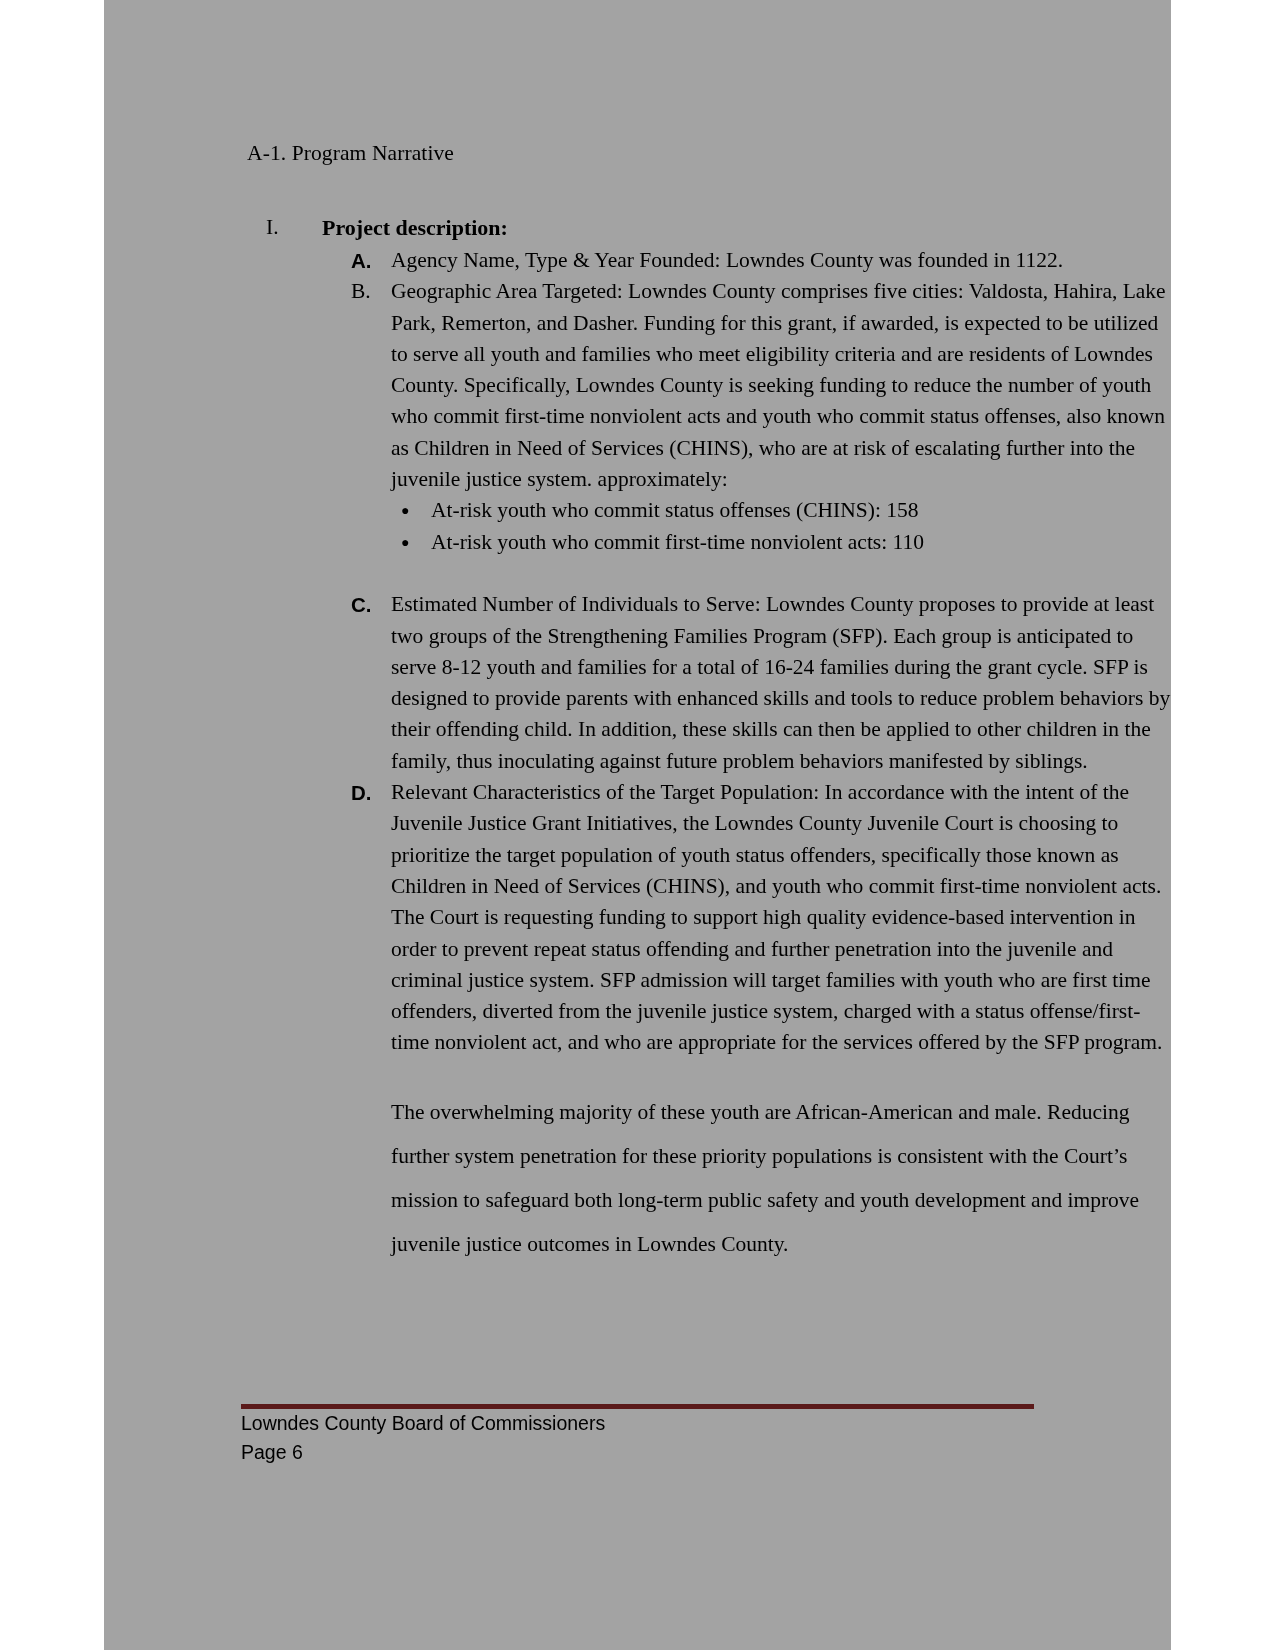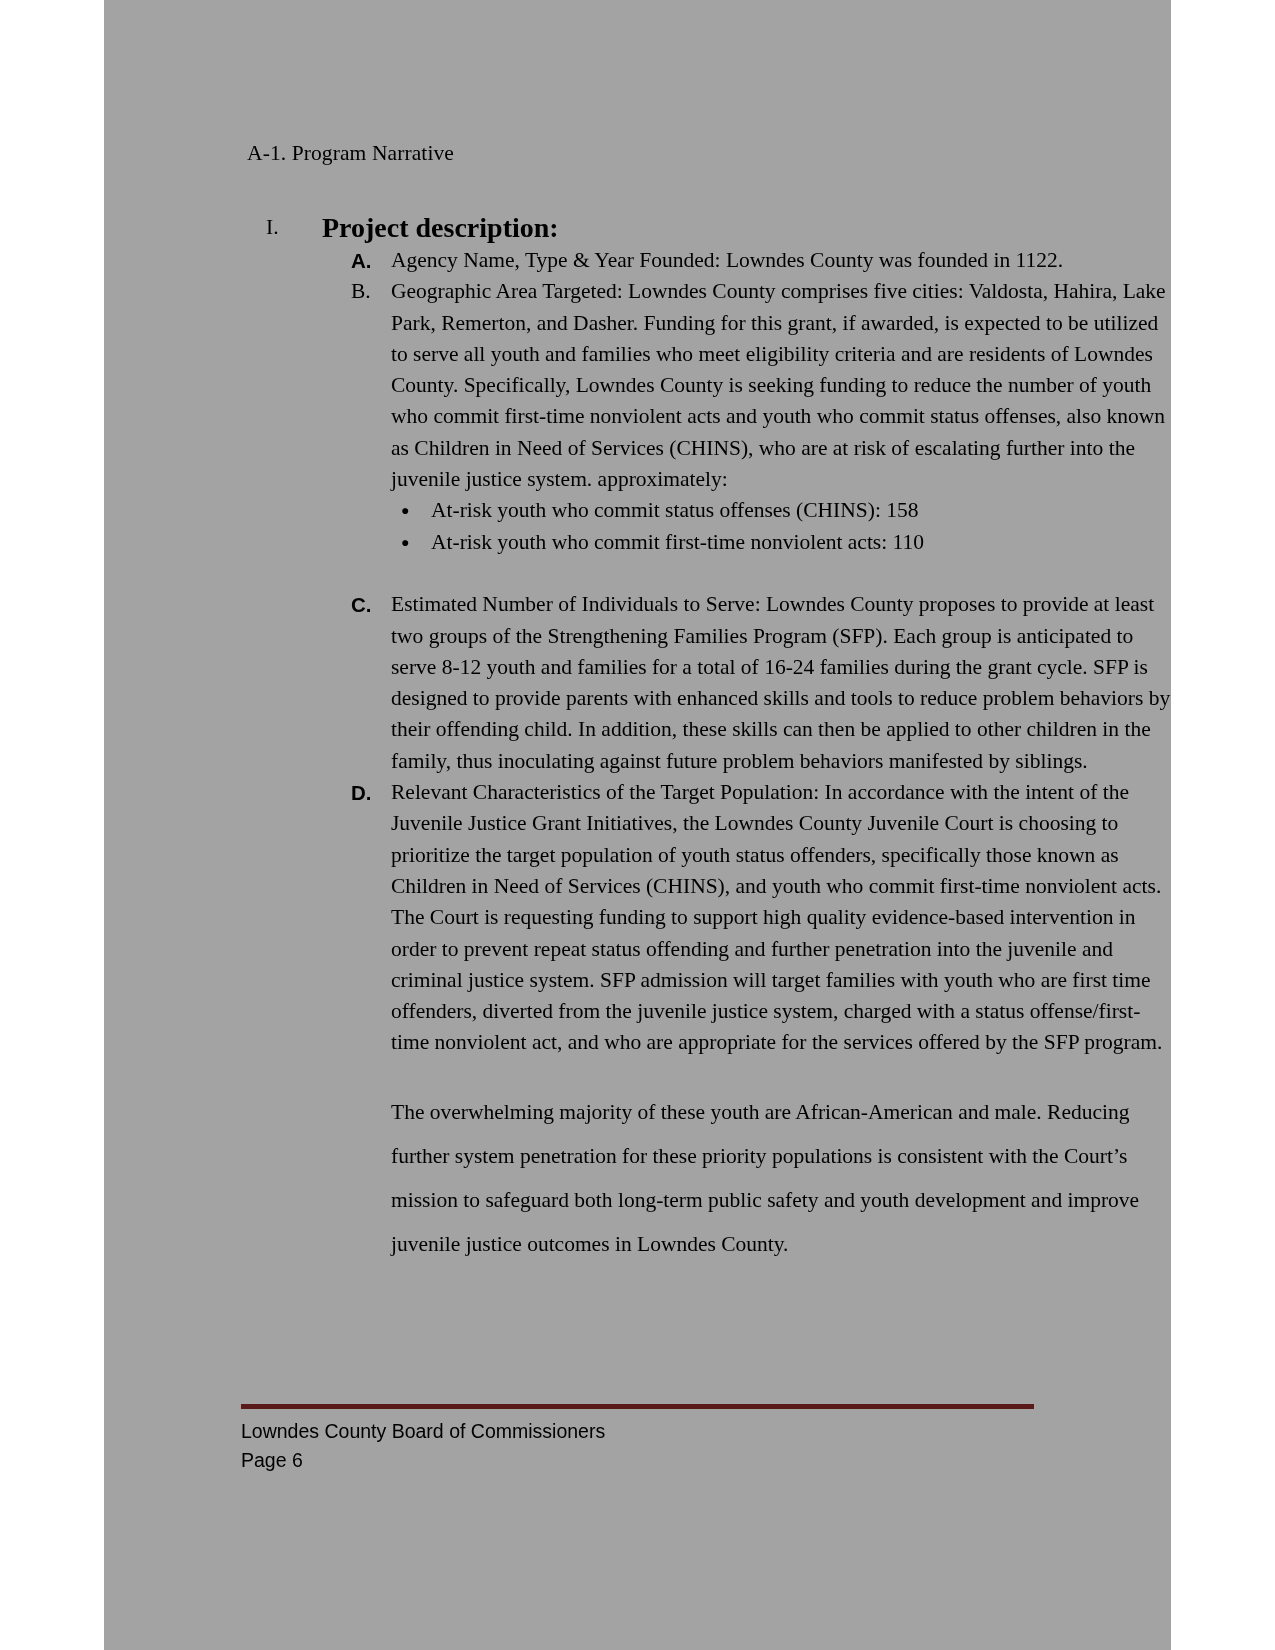--- a/index.html
+++ b/index.html
@@ -41,21 +41,21 @@
   }
   .roman-marker {
     width: 75px;
     flex: 0 0 75px;
     font-size: 21.5px;
     line-height: 31px;
     padding-left: 19px;
     box-sizing: border-box;
   }
   .roman-title {
-    font-size: 28px;
+    font-size: 22px;
     line-height: 31px;
     font-weight: bold;
   }
 
   
   .alpha-list {
     margin-top: 2px;
     padding-left: 104px;
   }
   .alpha-item {
@@ -134,21 +134,20 @@
   .footer-rule {
     height: 5px;
     background: #5b1a1a;
     width: 100%;
   }
   .footer-text {
     font-family: "Liberation Sans", "DejaVu Sans", sans-serif;
     font-size: 19.5px;
     line-height: 29px;
     color: #000000;
-    padding-top: 8px;
   }
 </style>
 </head>
 <body>
 
 <div class="page">
 
   <div class="doc-heading">A-1. Program Narrative</div>
 
   <div class="roman-block">

